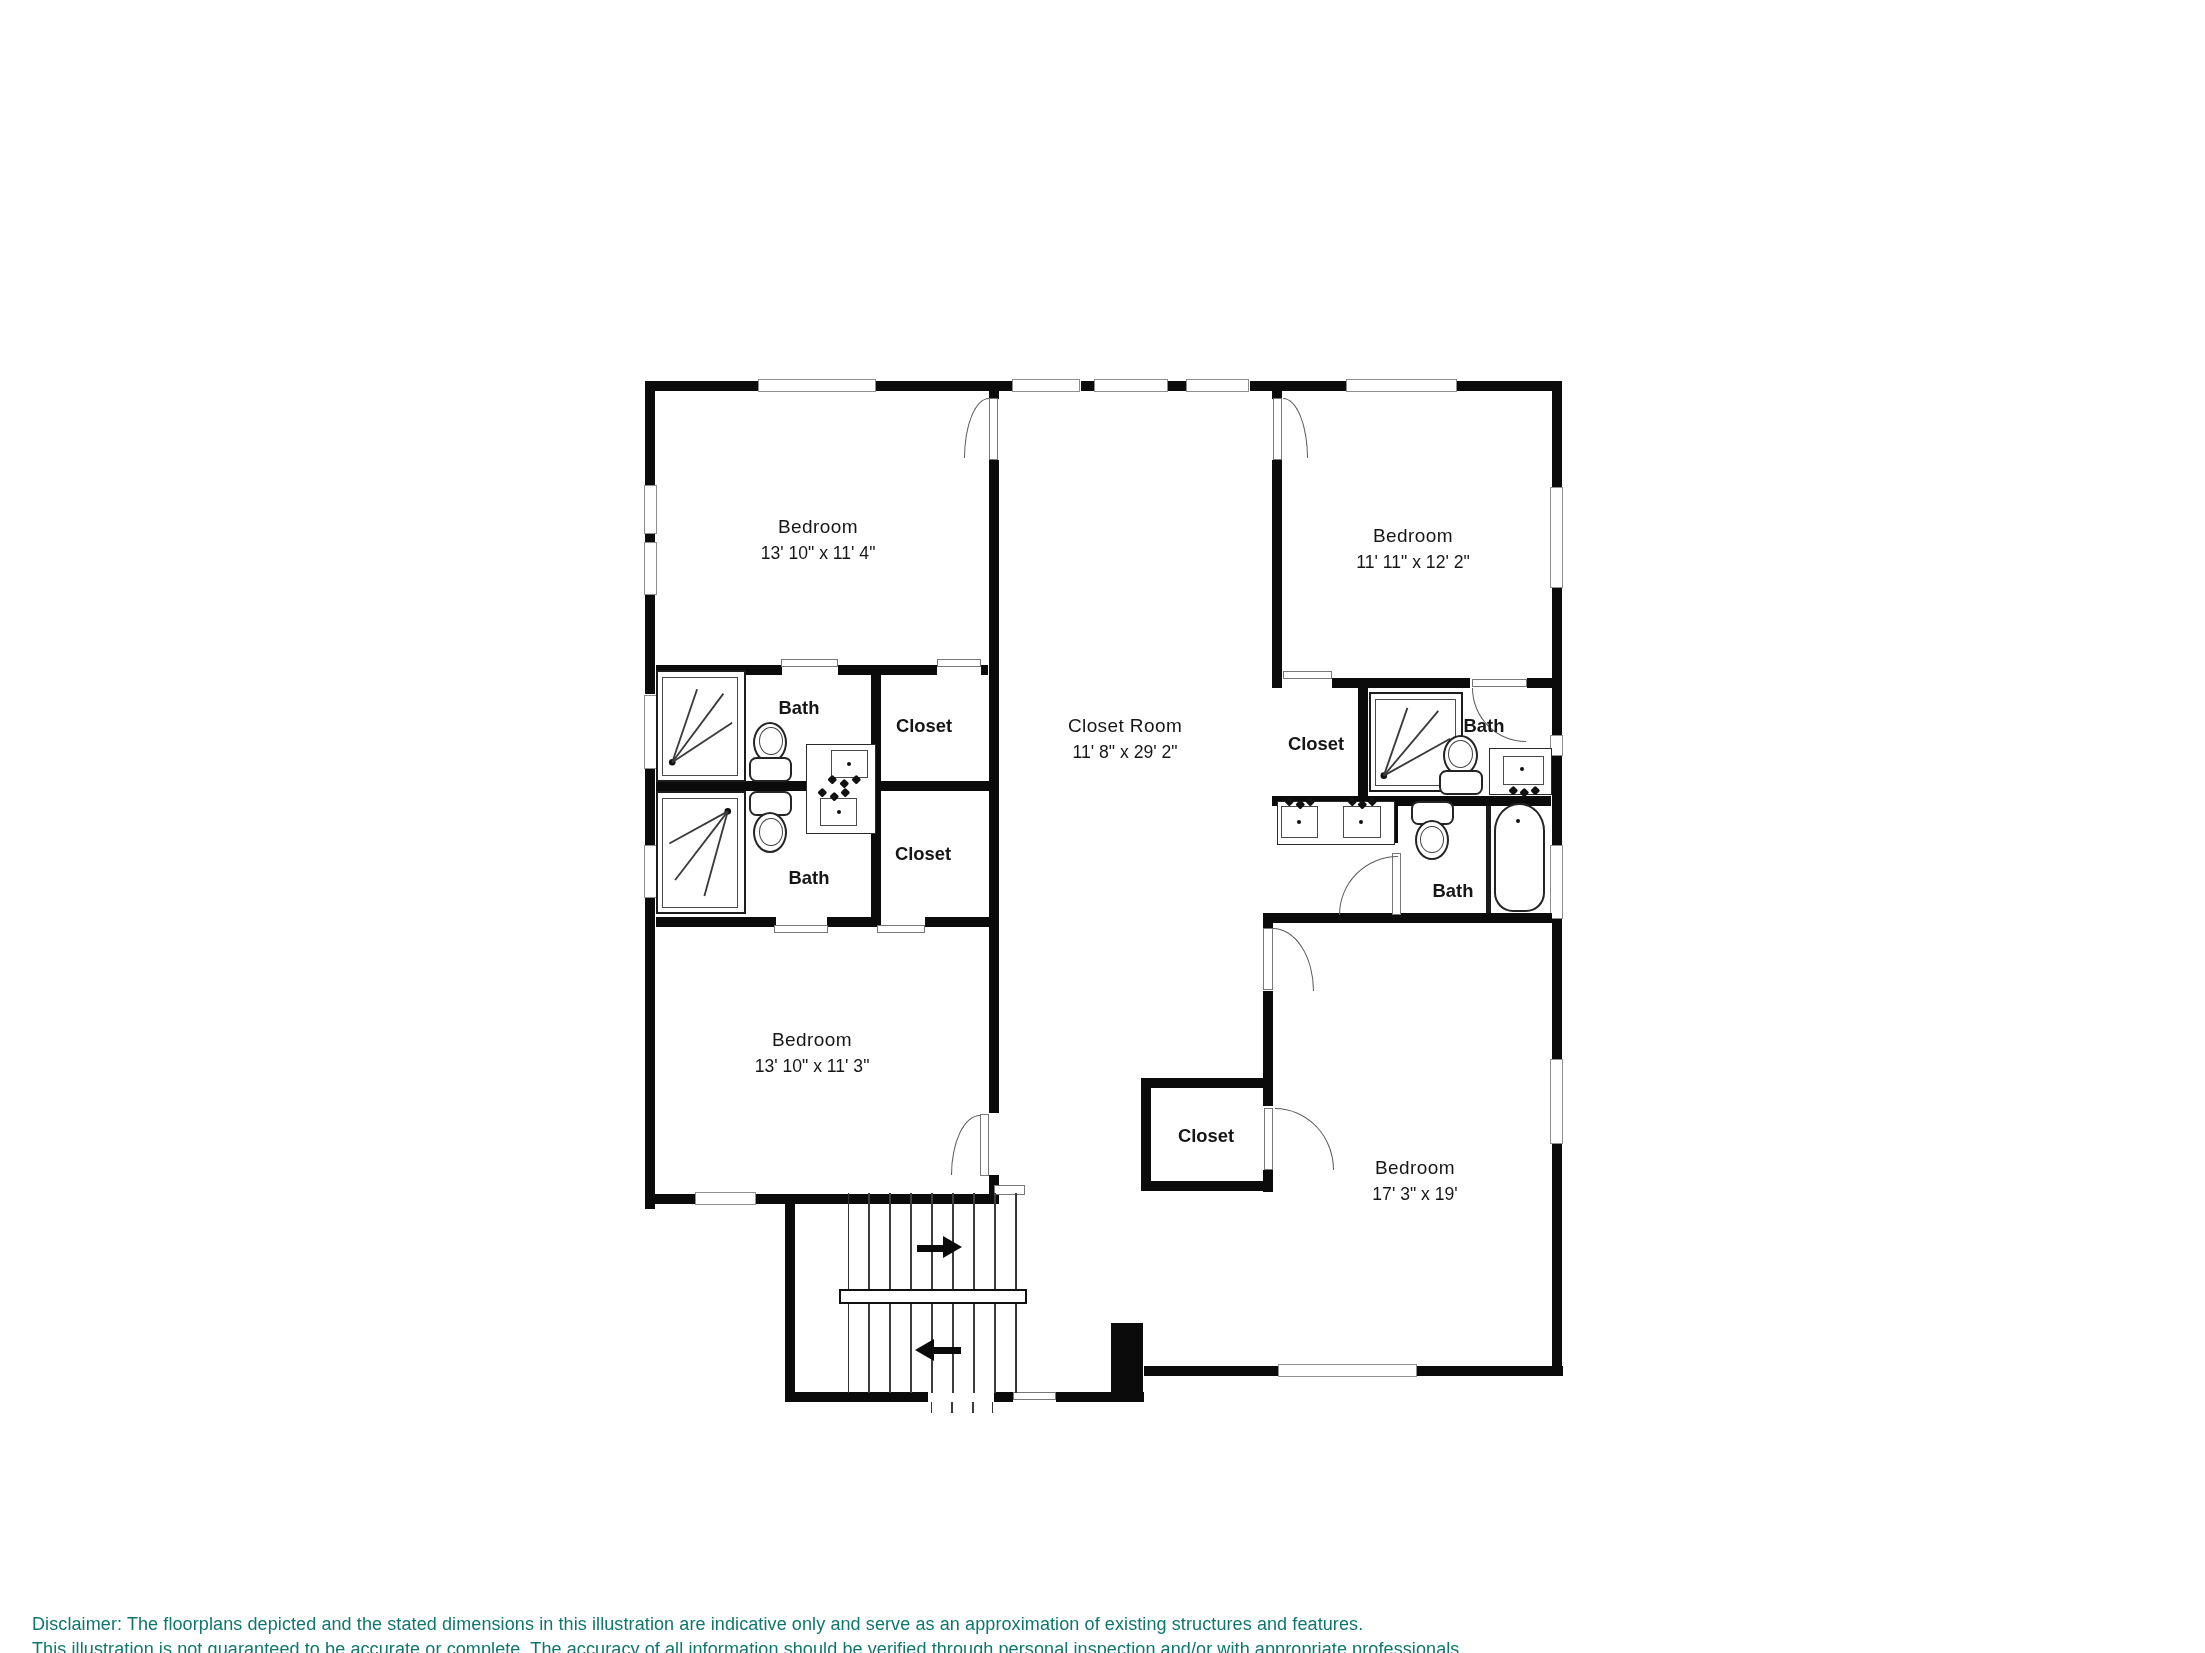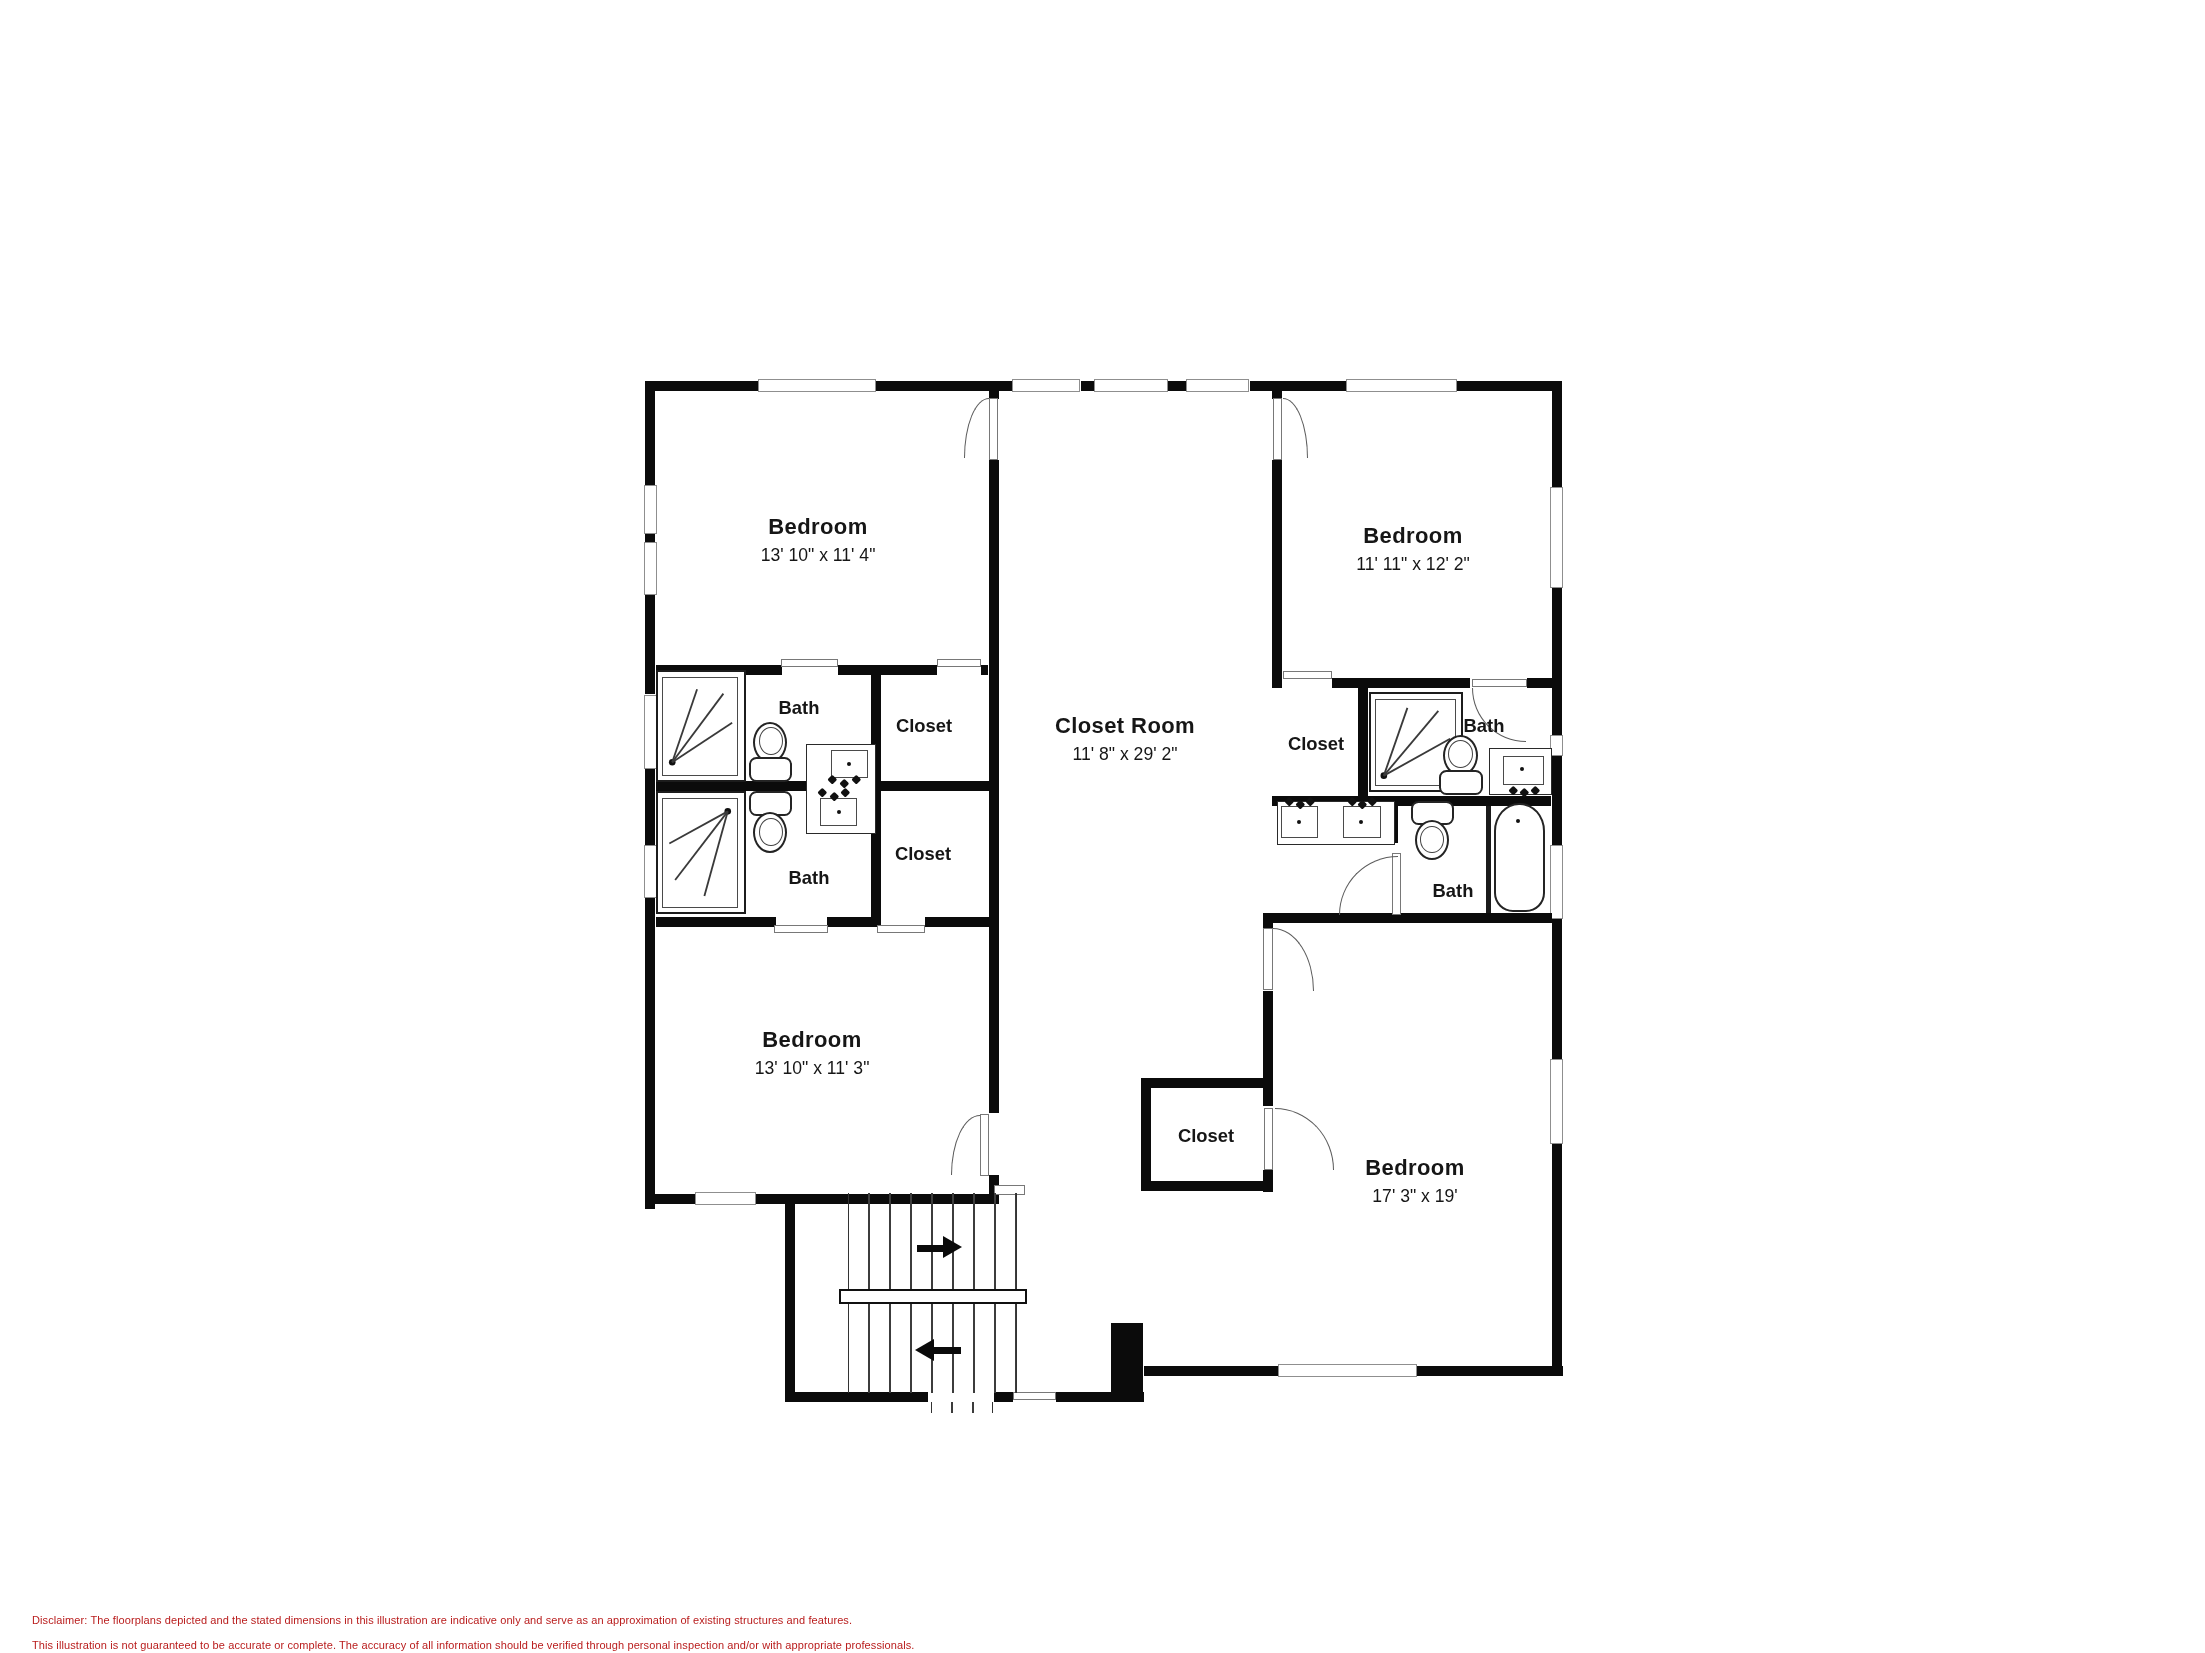--- a/index.html
+++ b/index.html
@@ -22,24 +22,24 @@
   .tub{position:absolute;background:#fff;border:2.2px solid #242424;box-sizing:border-box;
        border-radius:25px 25px 19px 19px / 28px 28px 19px 19px}
   .f{position:absolute;width:6.6px;height:6.6px;background:#111;border-radius:1.5px;transform:rotate(45deg)}
   .d{position:absolute;width:4.4px;height:4.4px;background:#111;border-radius:50%}
   .flight{position:absolute;border-left:1.8px solid #333;border-right:1.8px solid #333;box-sizing:border-box;
           background:repeating-linear-gradient(90deg,transparent 0,transparent 19.4px,#3c3c3c 19.4px,#3c3c3c 21px)}
   .landing{position:absolute;background:#fff;border:2.2px solid #101010;box-sizing:border-box}
   .shaft{position:absolute;background:#0a0a0a}
   .tri{position:absolute;width:0;height:0}
   .lbl{position:absolute;transform:translate(-50%,-50%);text-align:center;color:#161616;white-space:nowrap}
-  .lbl .nm{font-size:22px;font-weight:bold;letter-spacing:0.4px}
+  .lbl .nm{font-size:19px;font-weight:normal;letter-spacing:0.4px}
   .lbl .dm{font-size:17.6px;margin-top:5.1px}
   .lbl1{position:absolute;transform:translate(-50%,-50%);font-size:18.4px;font-weight:bold;color:#161616;white-space:nowrap}
-  .disc{position:absolute;font-size:11px;color:#b91c1c;letter-spacing:0.1px}
+  .disc{position:absolute;font-size:18px;color:#0f766e;letter-spacing:0.1px}
   svg.spray{position:absolute}
 </style>
 </head>
 <body>
 
 <div id="plan">
 
   <i class="w" style="left:651px;top:381px;width:107px;height:10.3px"></i>
   <i class="w" style="left:875px;top:381px;width:137px;height:10.3px"></i>
   <i class="w" style="left:1081px;top:381px;width:13.2px;height:10.3px"></i>

